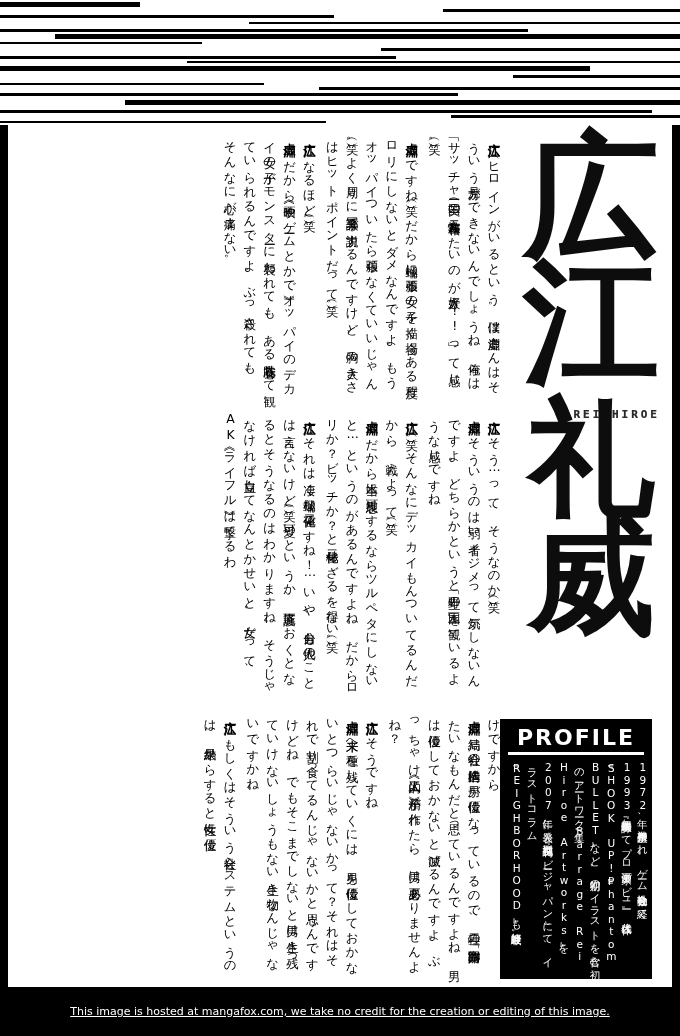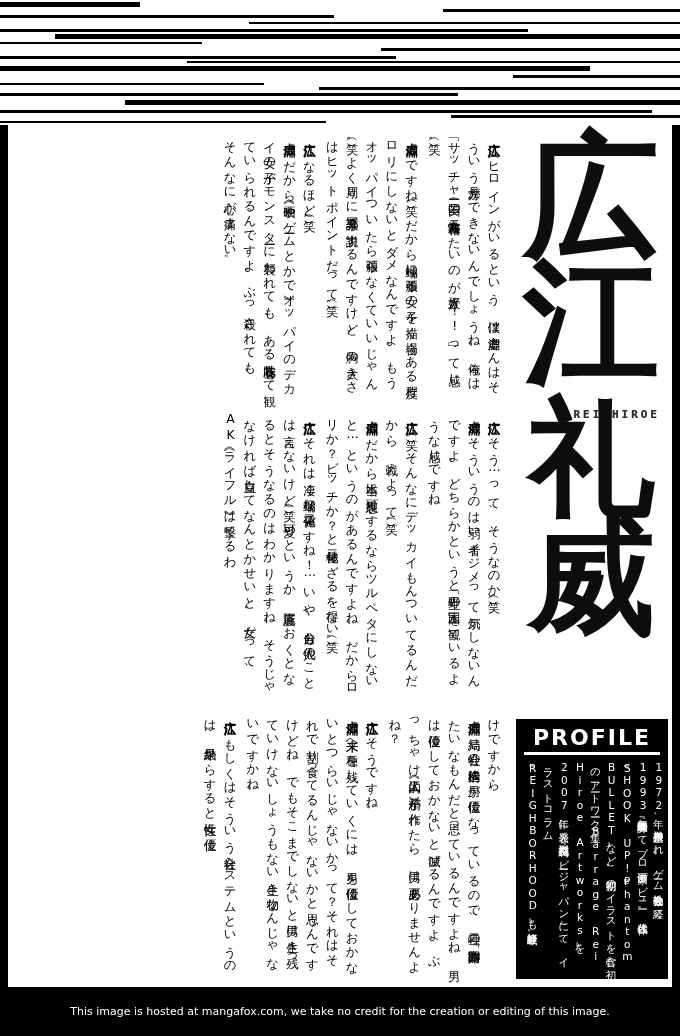--- a/index.html
+++ b/index.html
@@ -81,21 +81,21 @@
     font-size: 11px;
     letter-spacing: 3px;
     color: #2a2a2a;
     font-weight: bold;
     -webkit-text-stroke: 0.2px #000;
   }
 
   
   .profile-box {
     position: absolute;
-    right: 4px;
+    right: 20px;
     bottom: 8px;
     width: 152px;
     height: 260px;
     background: #000000;
     color: #ffffff;
     box-sizing: border-box;
     padding: 6px 8px 8px 8px;
   }
   .profile-heading {
     font-family: "DejaVu Sans", "Liberation Sans", sans-serif;
@@ -162,20 +162,21 @@
     height: 49px;
     background: #000000;
     color: #ffffff;
     display: flex;
     flex-direction: column;
     align-items: center;
     justify-content: center;
     font-size: 11px;
     line-height: 1.45;
     font-family: "DejaVu Sans", "Liberation Sans", sans-serif;
+    text-decoration: underline;
   }
 </style>
 </head>
 <body>
 
 <div class="page">
 
   <div class="stripe-band" id="stripeBand">
       <div class="stripe" style="top: 2px; height: 5px; width: 140px; left: 0px;"></div>
       <div class="stripe" style="top: 9px; height: 3px; width: 237px; left: 443px;"></div>

